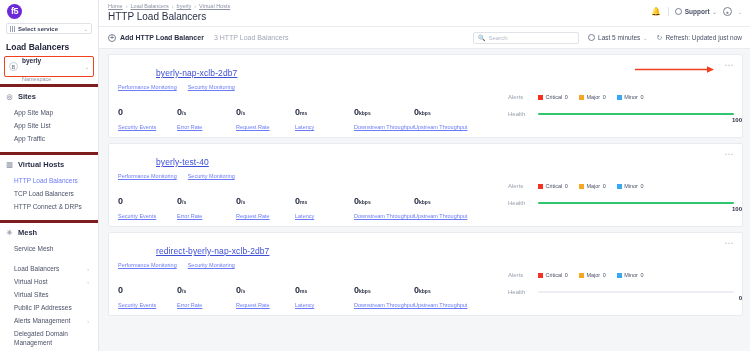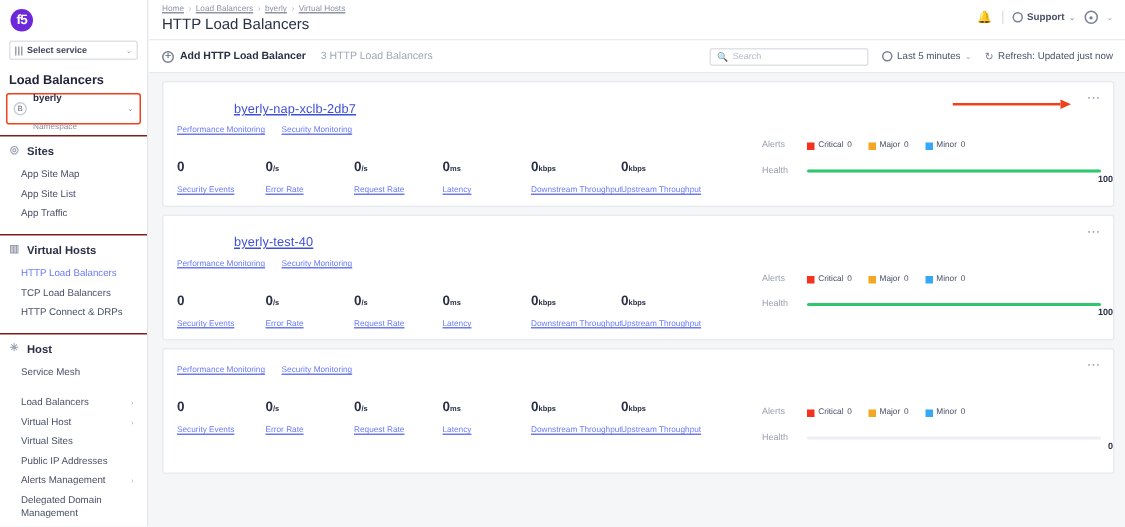--- a/index.html
+++ b/index.html
@@ -47,21 +47,21 @@
                font-size: 5px; display:flex; align-items:center; justify-content:center; }
   .ns-text { flex: 1; line-height: 1.15; }
   .ns-name { font-size: 6.5px; color: #2a2f45; font-weight: 600; }
   .ns-sub { font-size: 5.5px; color: #8d93a5; }
 
   .nav-section { margin-top: 7px; }
   .nav-head {
     display: flex; align-items: center; gap: 5px;
     padding: 5px 6px 5px 6px;
     font-size: 7.5px; font-weight: bold; color: #2a2f45;
-    border-top: 1px solid #7f1d1d;
+    border-top: 3px solid #7f1d1d;
   }
   .nav-ico { width: 7px; height: 7px; color: #9aa0b0; display:flex;
              align-items:center; justify-content:center; font-size: 7px; line-height:1; }
   .nav-item {
     padding: 3px 6px 3px 14px;
     font-size: 6.5px; color: #4a5067;
     display: flex; align-items: center; justify-content: space-between;
   }
   .nav-item.active { color: #6b7bf7; }
   .nav-item .chev { font-size: 5px; color: #b4b9c6; padding-right: 3px; }
@@ -206,21 +206,21 @@
           <div class="nav-item">
             <span>TCP Load Balancers</span>
           </div>
           <div class="nav-item">
             <span>HTTP Connect &amp; DRPs</span>
           </div>
         </div>
         <div class="nav-section">
           <div class="nav-head">
             <span class="nav-ico">✳</span>
-            <span>Host</span>
+            <span>Mesh</span>
           </div>
           <div class="nav-item">
             <span>Service Mesh</span>
           </div>
         </div>
         <div class="nav-section">
           <div class="nav-item">
             <span>Load Balancers</span>
             <span class="chev">›</span>
           </div>
@@ -379,21 +379,21 @@
               <span class="health-lab">Health</span>
               <div class="bar-wrap">
                 <div class="bar-track"></div>
                 <div class="bar-fill" style="width: calc(100% - 8px); background: rgb(47, 198, 110);"></div>
                 <span class="bar-val">100</span>
               </div>
             </div>
           </div>
         </div>
         <div class="card">
-          <div class="card-left"><div class="card-links">
+          <div class="card-left"><a class="card-title">redirect-byerly-nap-xclb-2db7</a><div class="card-links">
               <a>Performance Monitoring</a>
               <a>Security Monitoring</a>
             </div><div class="metrics">
               <div class="metric"><span class="m-val">0</span><span class="m-unit"></span><a class="m-lab">Security Events</a></div>
               <div class="metric"><span class="m-val">0</span><span class="m-unit">/s</span><a class="m-lab">Error Rate</a></div>
               <div class="metric"><span class="m-val">0</span><span class="m-unit">/s</span><a class="m-lab">Request Rate</a></div>
               <div class="metric"><span class="m-val">0</span><span class="m-unit">ms</span><a class="m-lab">Latency</a></div>
               <div class="metric wide"><span class="m-val">0</span><span class="m-unit">kbps</span><a class="m-lab">Downstream Throughput</a></div>
               <div class="metric wide"><span class="m-val">0</span><span class="m-unit">kbps</span><a class="m-lab">Upstream Throughput</a></div>
             </div></div>

